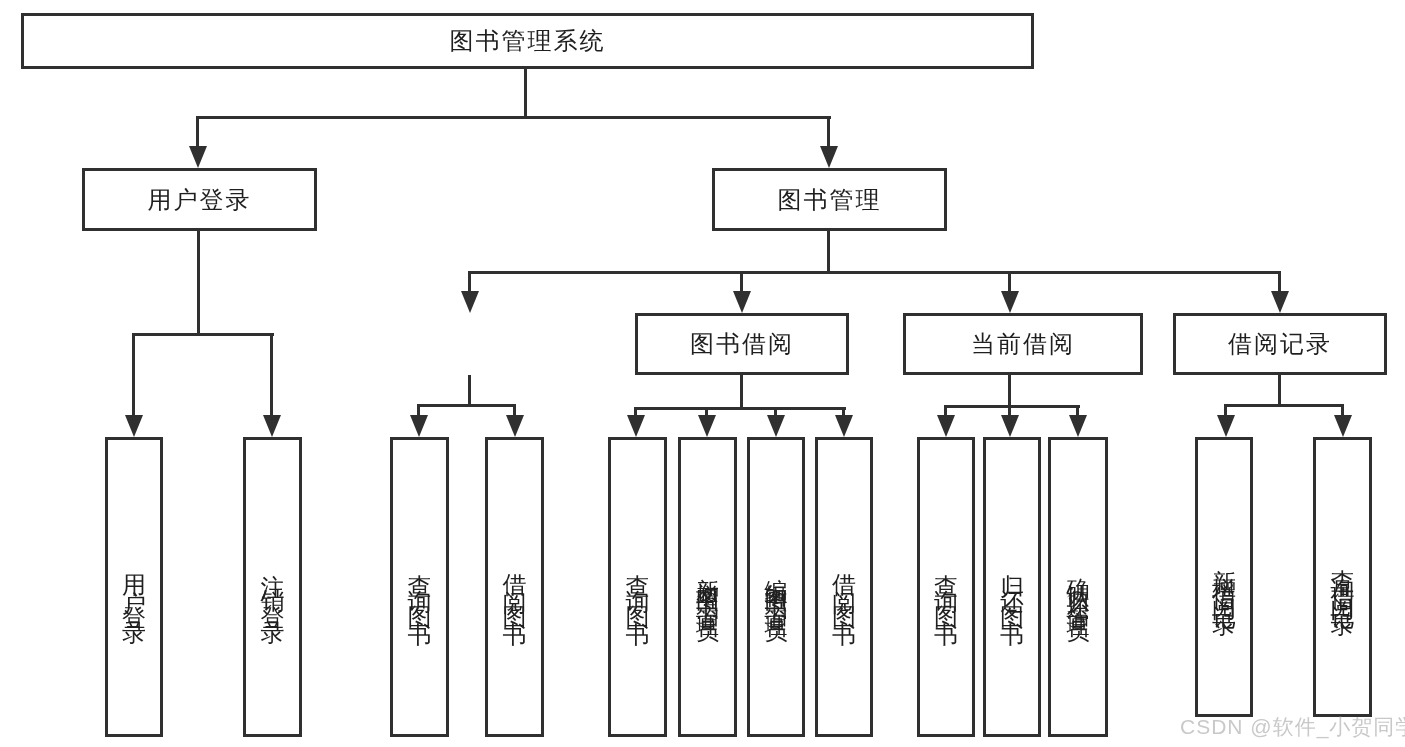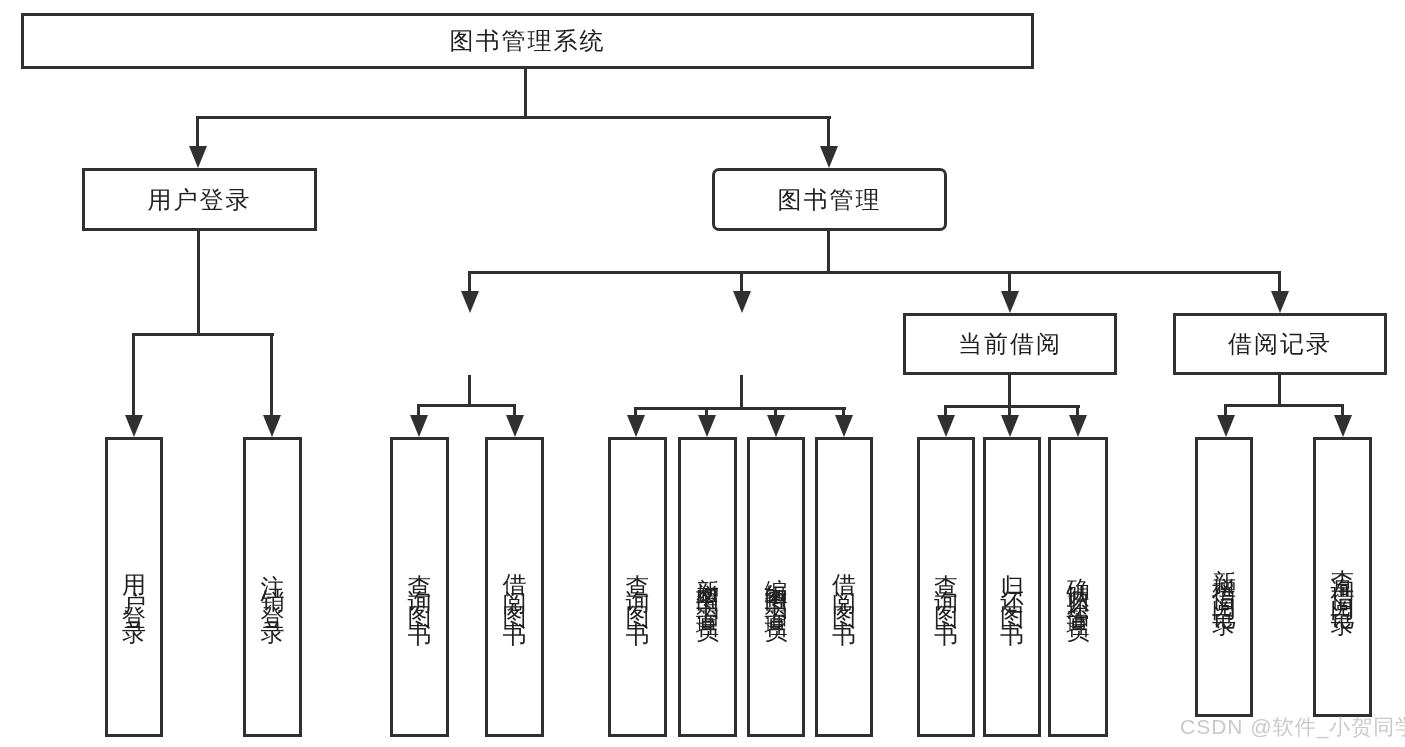--- a/index.html
+++ b/index.html
@@ -60,41 +60,42 @@
 
   <div class="vl" style="left:524px;top:69px;height:49px;"></div>
   <div class="hl" style="left:196px;top:116px;width:635px;"></div>
 
   <div class="vl" style="left:196px;top:116px;height:34px;"></div>
   <div class="ah" style="left:189px;top:146px;"></div>
   <div class="vl" style="left:827px;top:116px;height:34px;"></div>
   <div class="ah" style="left:820px;top:146px;"></div>
 
   <div class="box h" style="left:82px;top:168px;width:235px;height:63px;">用户登录</div>
-  <div class="box h" style="left:712px;top:168px;width:235px;height:63px;border-radius:7px;">图书管理</div>
+  <div class="box h" style="left:712px;top:168px;width:235px;height:63px;">图书管理</div>
 
   <div class="vl" style="left:197px;top:231px;height:104px;"></div>
   <div class="hl" style="left:132px;top:333px;width:142px;"></div>
   <div class="vl" style="left:132px;top:333px;height:84px;"></div>
   <div class="ah" style="left:125px;top:415px;"></div>
   <div class="vl" style="left:270px;top:333px;height:84px;"></div>
   <div class="ah" style="left:263px;top:415px;"></div>
 
   <div class="vl" style="left:827px;top:231px;height:42px;"></div>
   <div class="hl" style="left:468px;top:271px;width:813px;"></div>
   <div class="vl" style="left:468px;top:271px;height:22px;"></div>
   <div class="ah" style="left:461px;top:291px;"></div>
   <div class="vl" style="left:740px;top:271px;height:22px;"></div>
   <div class="ah" style="left:733px;top:291px;"></div>
   <div class="vl" style="left:1008px;top:271px;height:22px;"></div>
   <div class="ah" style="left:1001px;top:291px;"></div>
   <div class="vl" style="left:1278px;top:271px;height:22px;"></div>
   <div class="ah" style="left:1271px;top:291px;"></div>
 
-  <div class="box h" style="left:903px;top:313px;width:214px;height:62px;">当前借阅</div>
+  <div class="box h" style="left:635px;top:313px;width:214px;height:62px;">图书借阅</div>
+  <div class="box h" style="left:903px;top:313px;width:240px;height:62px;">当前借阅</div>
   <div class="box h" style="left:1173px;top:313px;width:214px;height:62px;">借阅记录</div>
 
   <div class="vl" style="left:468px;top:375px;height:31px;"></div>
   <div class="hl" style="left:417px;top:404px;width:99px;"></div>
   <div class="vl" style="left:417px;top:404px;height:13px;"></div>
   <div class="ah" style="left:410px;top:415px;"></div>
   <div class="vl" style="left:513px;top:404px;height:13px;"></div>
   <div class="ah" style="left:506px;top:415px;"></div>
 
   <div class="vl" style="left:740px;top:375px;height:34px;"></div>

